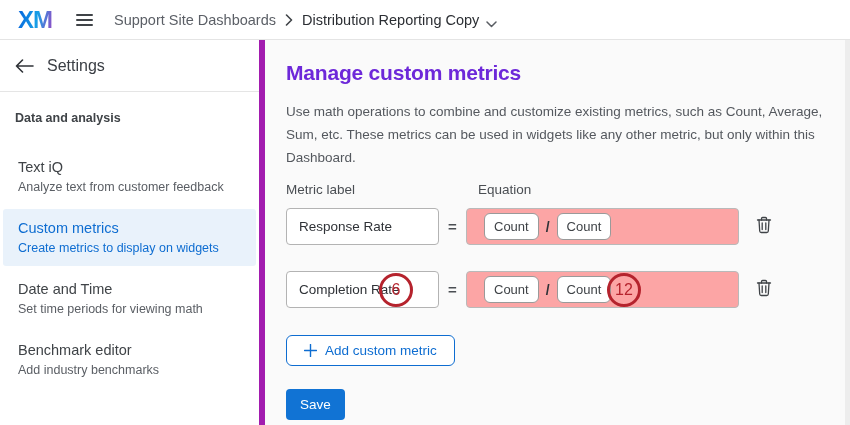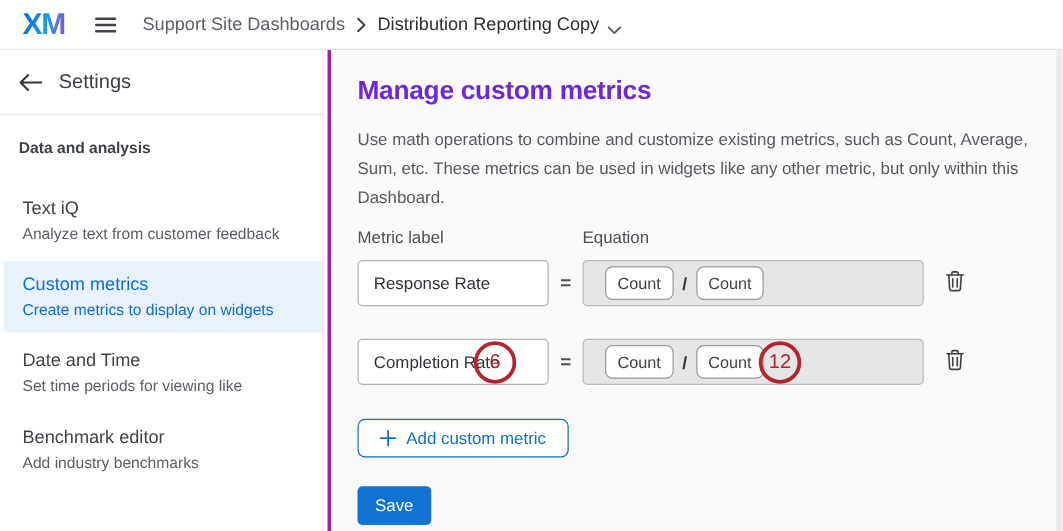--- a/index.html
+++ b/index.html
@@ -47,21 +47,21 @@
   .crumb-current { color: #2b2e33; font-weight: 500; cursor: pointer; display: flex; align-items: flex-end; }
   .crumb-caret { margin-left: 7px; display: flex; align-items: center; }
 
   
   .shell { display: flex; height: 385px; }
 
   
   .sidebar {
     width: 265px;
     background: #ffffff;
-    border-right: 3px solid #a21caf;
+    border-right: 6px solid #a21caf;
     flex-shrink: 0;
     overflow: hidden;
   }
   .settings-header {
     display: flex;
     align-items: center;
     padding: 17px 14px 16px 15px;
     border-bottom: 1px solid #e5e5e5;
     cursor: pointer;
   }
@@ -88,38 +88,38 @@
   
   .main { flex: 1; padding: 21px 0 0 21px; background: #fafafa; position: relative; }
   .page-title { font-size: 21px; font-weight: bold; color: #6d28d9; letter-spacing: -0.2px; }
   .page-desc {
     margin-top: 15px;
     font-size: 13.5px;
     line-height: 23px;
     color: #54585e;
     max-width: 600px;
   }
-  .col-headers { display: flex; margin-top: 13px; font-size: 13.5px; color: #4a4e53; }
+  .col-headers { display: flex; margin-top: 13px; font-size: 13.5px; color: #4a4e53; gap: 12px; }
   .col-header-label { width: 180px; }
 
   .metric-row { display: flex; align-items: center; margin-top: 11px; position: relative; }
   .metric-row + .metric-row { margin-top: 26px; }
   .label-input {
     width: 153px; height: 37px;
     border: 1px solid #b3b3b3; border-radius: 4px;
     background: #ffffff;
     font-family: inherit; font-size: 13.5px; color: #2f3237;
     padding: 0 12px;
     outline: none;
   }
   .equals { width: 27px; text-align: center; font-size: 15px; font-weight: 600; color: #4a4e53; }
   .equation-box {
     width: 273px; height: 37px;
     border: 1px solid #b9b9b9; border-radius: 4px;
-    background: #e5e5e5;
+    background: #fca5a5;
     display: flex; align-items: center;
     padding-left: 17px;
     cursor: text;
   }
   .chip {
     height: 27px;
     border: 1px solid #9a9a9a; border-radius: 6px;
     background: #ffffff;
     font-family: inherit; font-size: 13px; color: #3f4347;
     padding: 0 9px;
@@ -227,21 +227,21 @@
       <div class="nav-item">
         <div class="nav-label">Text iQ</div>
         <div class="nav-desc">Analyze text from customer feedback</div>
       </div>
       <div class="nav-item selected">
         <div class="nav-label">Custom metrics</div>
         <div class="nav-desc">Create metrics to display on widgets</div>
       </div>
       <div class="nav-item">
         <div class="nav-label">Date and Time</div>
-        <div class="nav-desc">Set time periods for viewing like</div>
+        <div class="nav-desc">Set time periods for viewing math</div>
       </div>
       <div class="nav-item">
         <div class="nav-label">Benchmark editor</div>
         <div class="nav-desc">Add industry benchmarks</div>
       </div>
     </nav>
   </aside>
 
   <main class="main">
     <h1 class="page-title">Manage custom metrics</h1>

